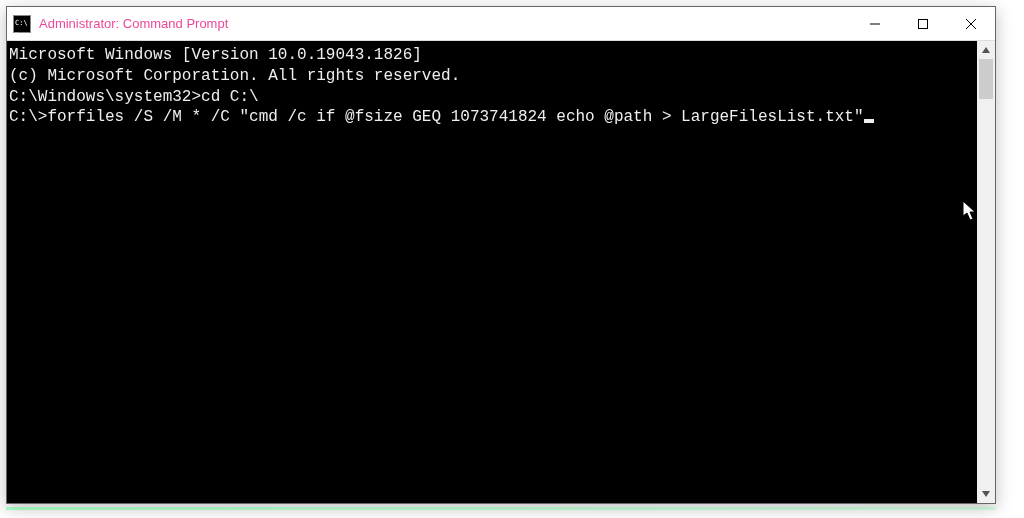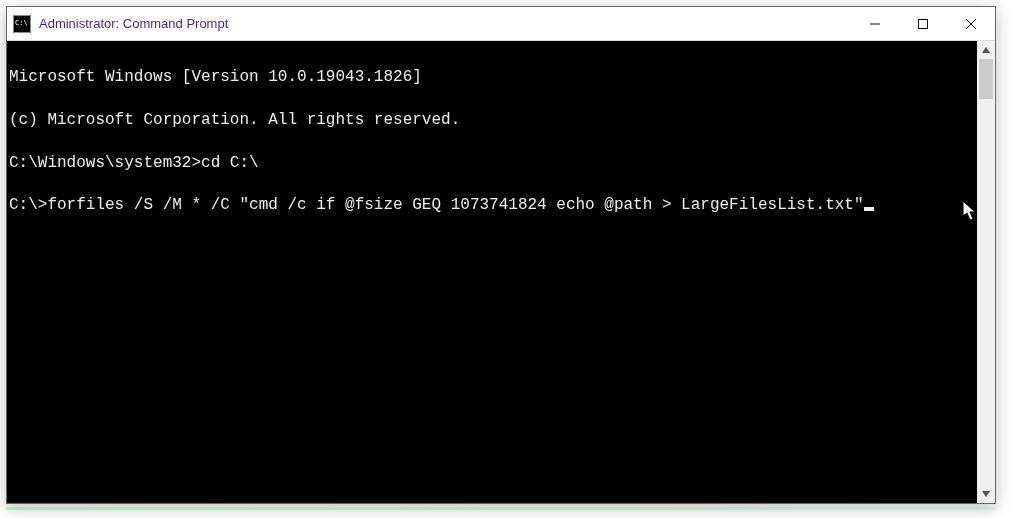--- a/index.html
+++ b/index.html
@@ -41,21 +41,21 @@
       margin-right: 8px;
       display: flex;
       align-items: center;
       justify-content: center;
     }
     .titlebar-icon svg {
       display: block;
     }
     .titlebar-title {
       font-size: 13px;
-      color: #4c1d95;
+      color: #ec4899;
       flex: 1;
     }
     .title-controls {
       display: flex;
       height: 100%;
     }
     .title-btn {
       width: 48px;
       height: 100%;
       display: flex;
@@ -79,21 +79,20 @@
       color: #eee;
       font-family: "Consolas", "Courier New", monospace;
       font-size: 16px;
       line-height: 1.3;
       padding: 4px 2px 2px 2px;
       white-space: pre;
       overflow: hidden;
     }
     .terminal .line {
       display: block;
-      margin-top: 22px;
     }
     .cursor {
       display: inline-block;
       width: 10px;
       height: 4px;
       background: #eee;
       vertical-align: baseline;
       margin-left: 0;
       position: relative;
       top: 2px;

